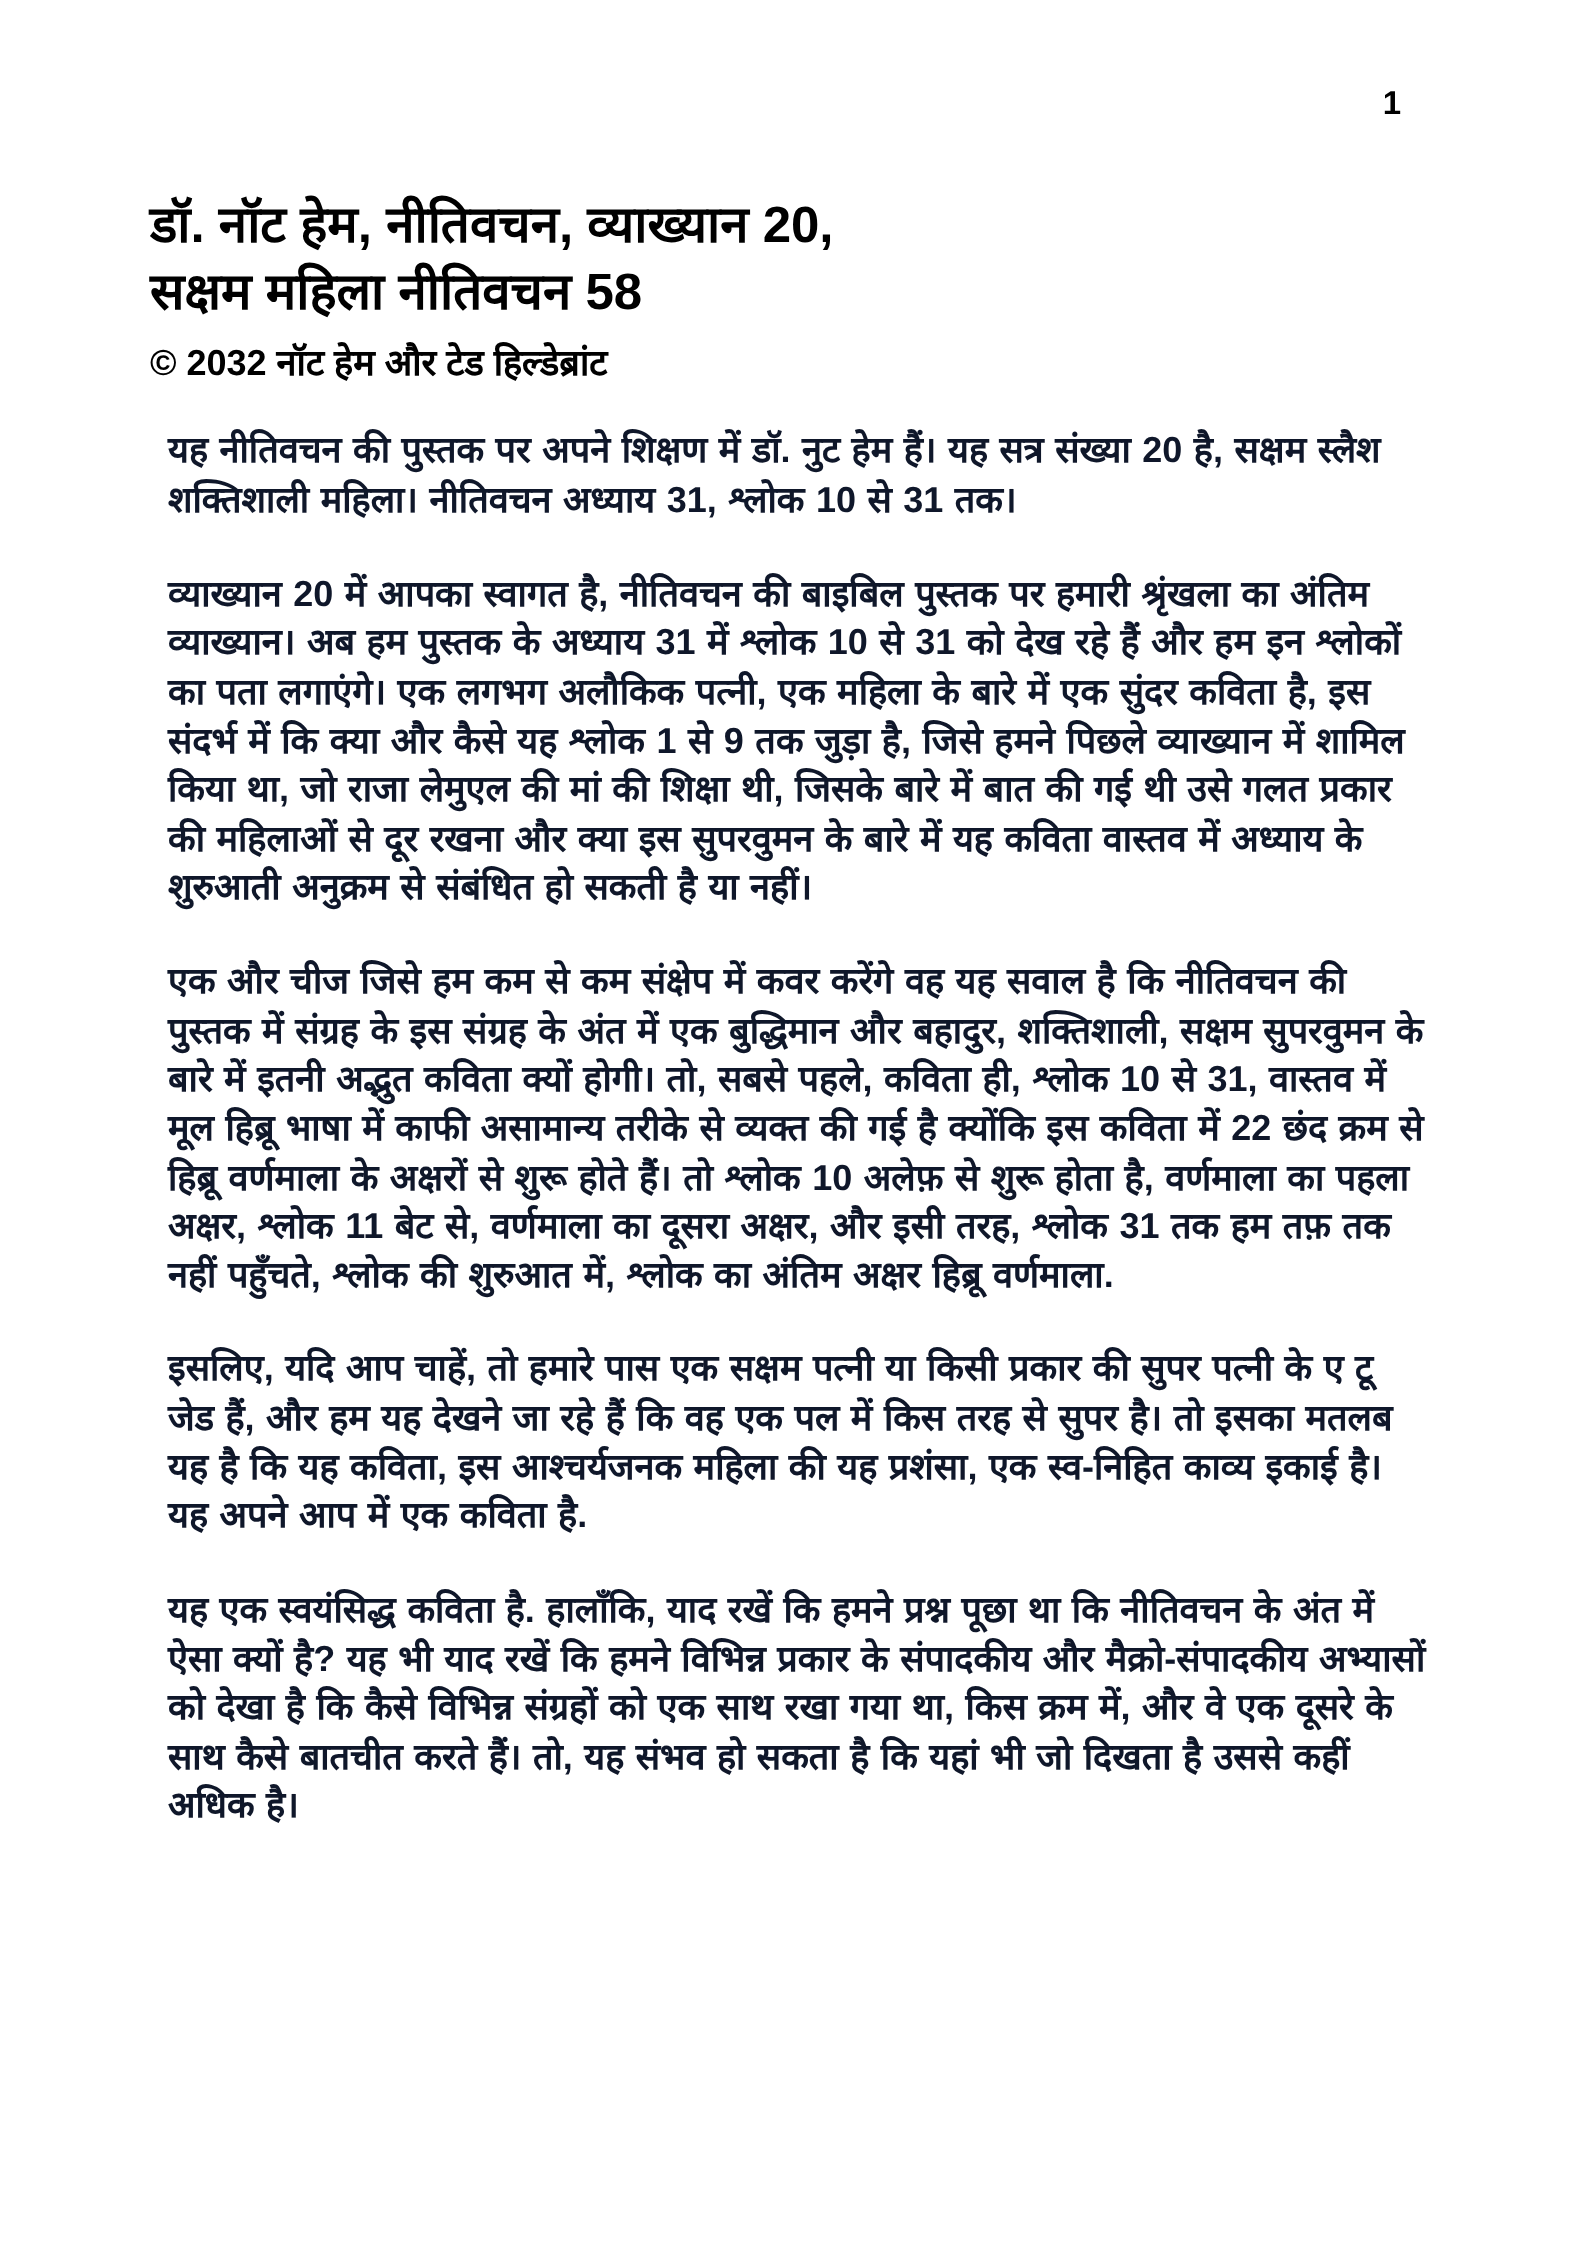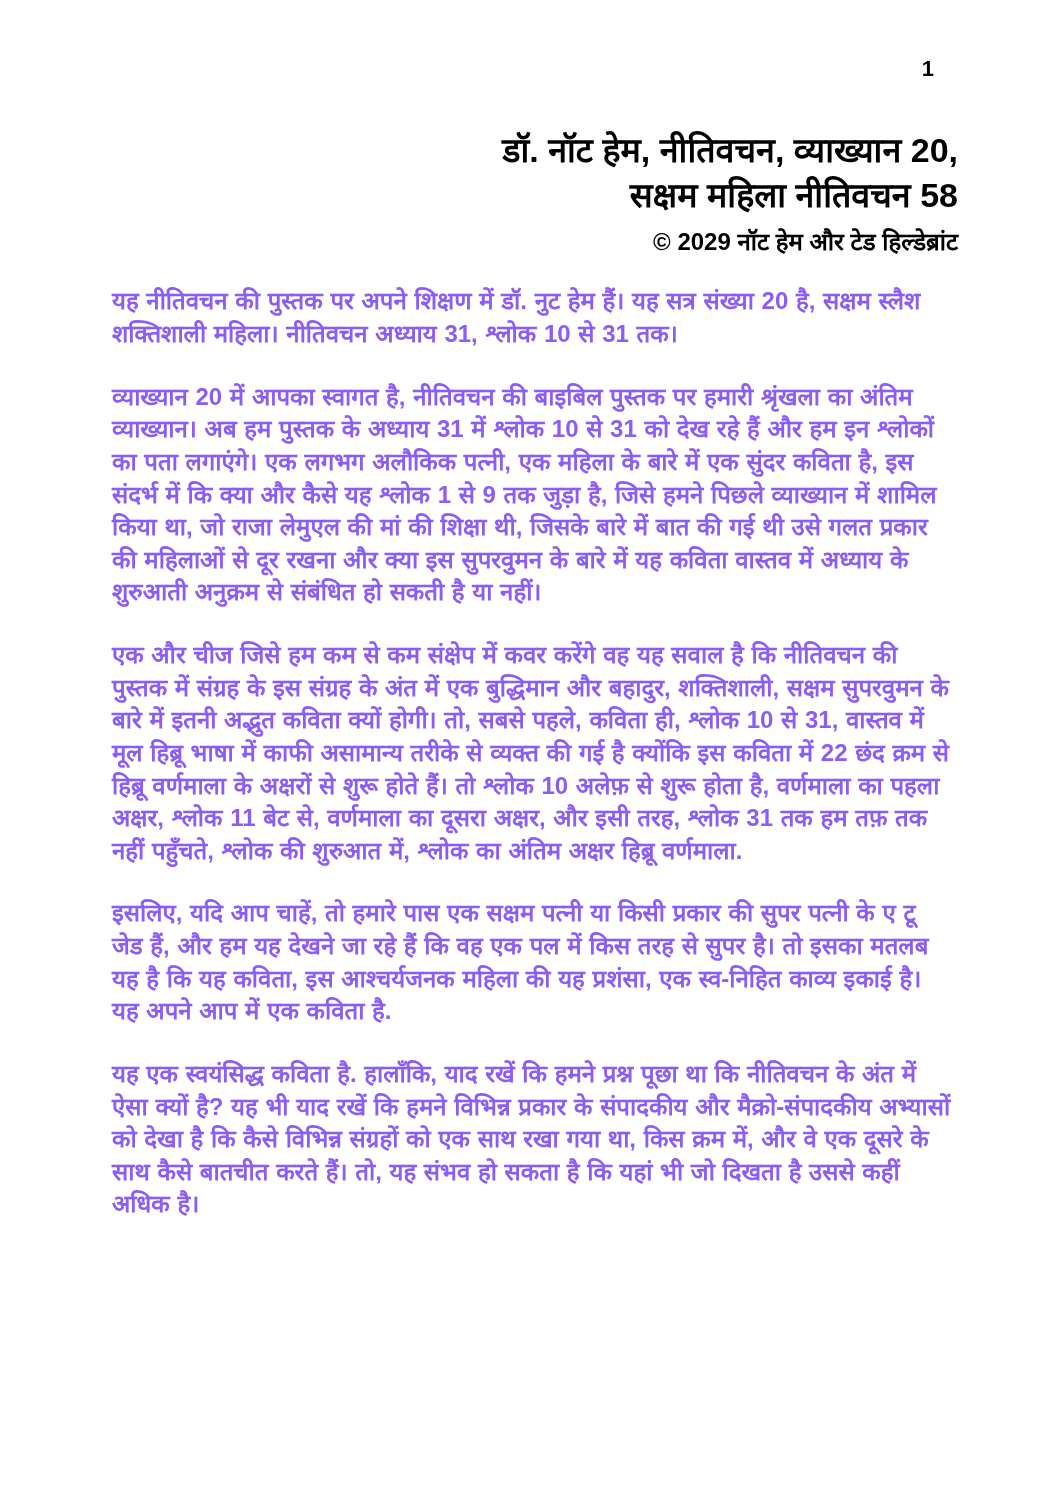--- a/index.html
+++ b/index.html
@@ -21,21 +21,21 @@
     .page-number {
       position: absolute;
       top: 56px;
       right: 124px;
       font-size: 22px;
       font-weight: bold;
       color: #000000;
     }
     .header {
       margin-top: 128px;
-      text-align: right;
+      text-align: left;
       padding: 0 100px;
     }
     .title-line {
       font-size: 34px;
       line-height: 1.33;
       font-weight: bold;
       color: #000000;
     }
     .copyright {
       margin-top: 6px;
@@ -46,35 +46,35 @@
     .body-text {
       margin-top: 28px;
       padding: 0 106px 0 112px;
       text-align: left;
     }
     .para {
       font-size: 24px;
       font-weight: bold;
       line-height: 1.36;
       margin: 0 0 30px 0;
-      color: #8b5cf6;
+      color: #0f172a;
       word-spacing: 1px;
     }
   </style>
 </head>
 <body>
 
 <div class="page">
 
   <div class="page-number">1</div>
 
   <div class="header">
     <div class="title-line">डॉ. नॉट हेम, नीतिवचन, व्याख्यान 20,</div>
     <div class="title-line">सक्षम महिला नीतिवचन 58</div>
-    <div class="copyright">© 2029 नॉट हेम और टेड हिल्डेब्रांट</div>
+    <div class="copyright">© 2032 नॉट हेम और टेड हिल्डेब्रांट</div>
   </div>
 
   <div class="body-text">
     <p class="para">यह नीतिवचन की पुस्तक पर अपने शिक्षण में डॉ. नुट हेम हैं। यह सत्र संख्या 20 है, सक्षम स्लैश शक्तिशाली महिला। नीतिवचन अध्याय 31, श्लोक 10 से 31 तक।</p>
     <p class="para">व्याख्यान 20 में आपका स्वागत है, नीतिवचन की बाइबिल पुस्तक पर हमारी श्रृंखला का अंतिम व्याख्यान। अब हम पुस्तक के अध्याय 31 में श्लोक 10 से 31 को देख रहे हैं और हम इन श्लोकों का पता लगाएंगे। एक लगभग अलौकिक पत्नी, एक महिला के बारे में एक सुंदर कविता है, इस संदर्भ में कि क्या और कैसे यह श्लोक 1 से 9 तक जुड़ा है, जिसे हमने पिछले व्याख्यान में शामिल किया था, जो राजा लेमुएल की मां की शिक्षा थी, जिसके बारे में बात की गई थी उसे गलत प्रकार की महिलाओं से दूर रखना और क्या इस सुपरवुमन के बारे में यह कविता वास्तव में अध्याय के शुरुआती अनुक्रम से संबंधित हो सकती है या नहीं।</p>
     <p class="para">एक और चीज जिसे हम कम से कम संक्षेप में कवर करेंगे वह यह सवाल है कि नीतिवचन की पुस्तक में संग्रह के इस संग्रह के अंत में एक बुद्धिमान और बहादुर, शक्तिशाली, सक्षम सुपरवुमन के बारे में इतनी अद्भुत कविता क्यों होगी। तो, सबसे पहले, कविता ही, श्लोक 10 से 31, वास्तव में मूल हिब्रू भाषा में काफी असामान्य तरीके से व्यक्त की गई है क्योंकि इस कविता में 22 छंद क्रम से हिब्रू वर्णमाला के अक्षरों से शुरू होते हैं। तो श्लोक 10 अलेफ़ से शुरू होता है, वर्णमाला का पहला अक्षर, श्लोक 11 बेट से, वर्णमाला का दूसरा अक्षर, और इसी तरह, श्लोक 31 तक हम तफ़ तक नहीं पहुँचते, श्लोक की शुरुआत में, श्लोक का अंतिम अक्षर हिब्रू वर्णमाला.</p>
     <p class="para">इसलिए, यदि आप चाहें, तो हमारे पास एक सक्षम पत्नी या किसी प्रकार की सुपर पत्नी के ए टू जेड हैं, और हम यह देखने जा रहे हैं कि वह एक पल में किस तरह से सुपर है। तो इसका मतलब यह है कि यह कविता, इस आश्चर्यजनक महिला की यह प्रशंसा, एक स्व-निहित काव्य इकाई है। यह अपने आप में एक कविता है.</p>
     <p class="para">यह एक स्वयंसिद्ध कविता है. हालाँकि, याद रखें कि हमने प्रश्न पूछा था कि नीतिवचन के अंत में ऐसा क्यों है? यह भी याद रखें कि हमने विभिन्न प्रकार के संपादकीय और मैक्रो-संपादकीय अभ्यासों को देखा है कि कैसे विभिन्न संग्रहों को एक साथ रखा गया था, किस क्रम में, और वे एक दूसरे के साथ कैसे बातचीत करते हैं। तो, यह संभव हो सकता है कि यहां भी जो दिखता है उससे कहीं अधिक है।</p>
   </div>
 

